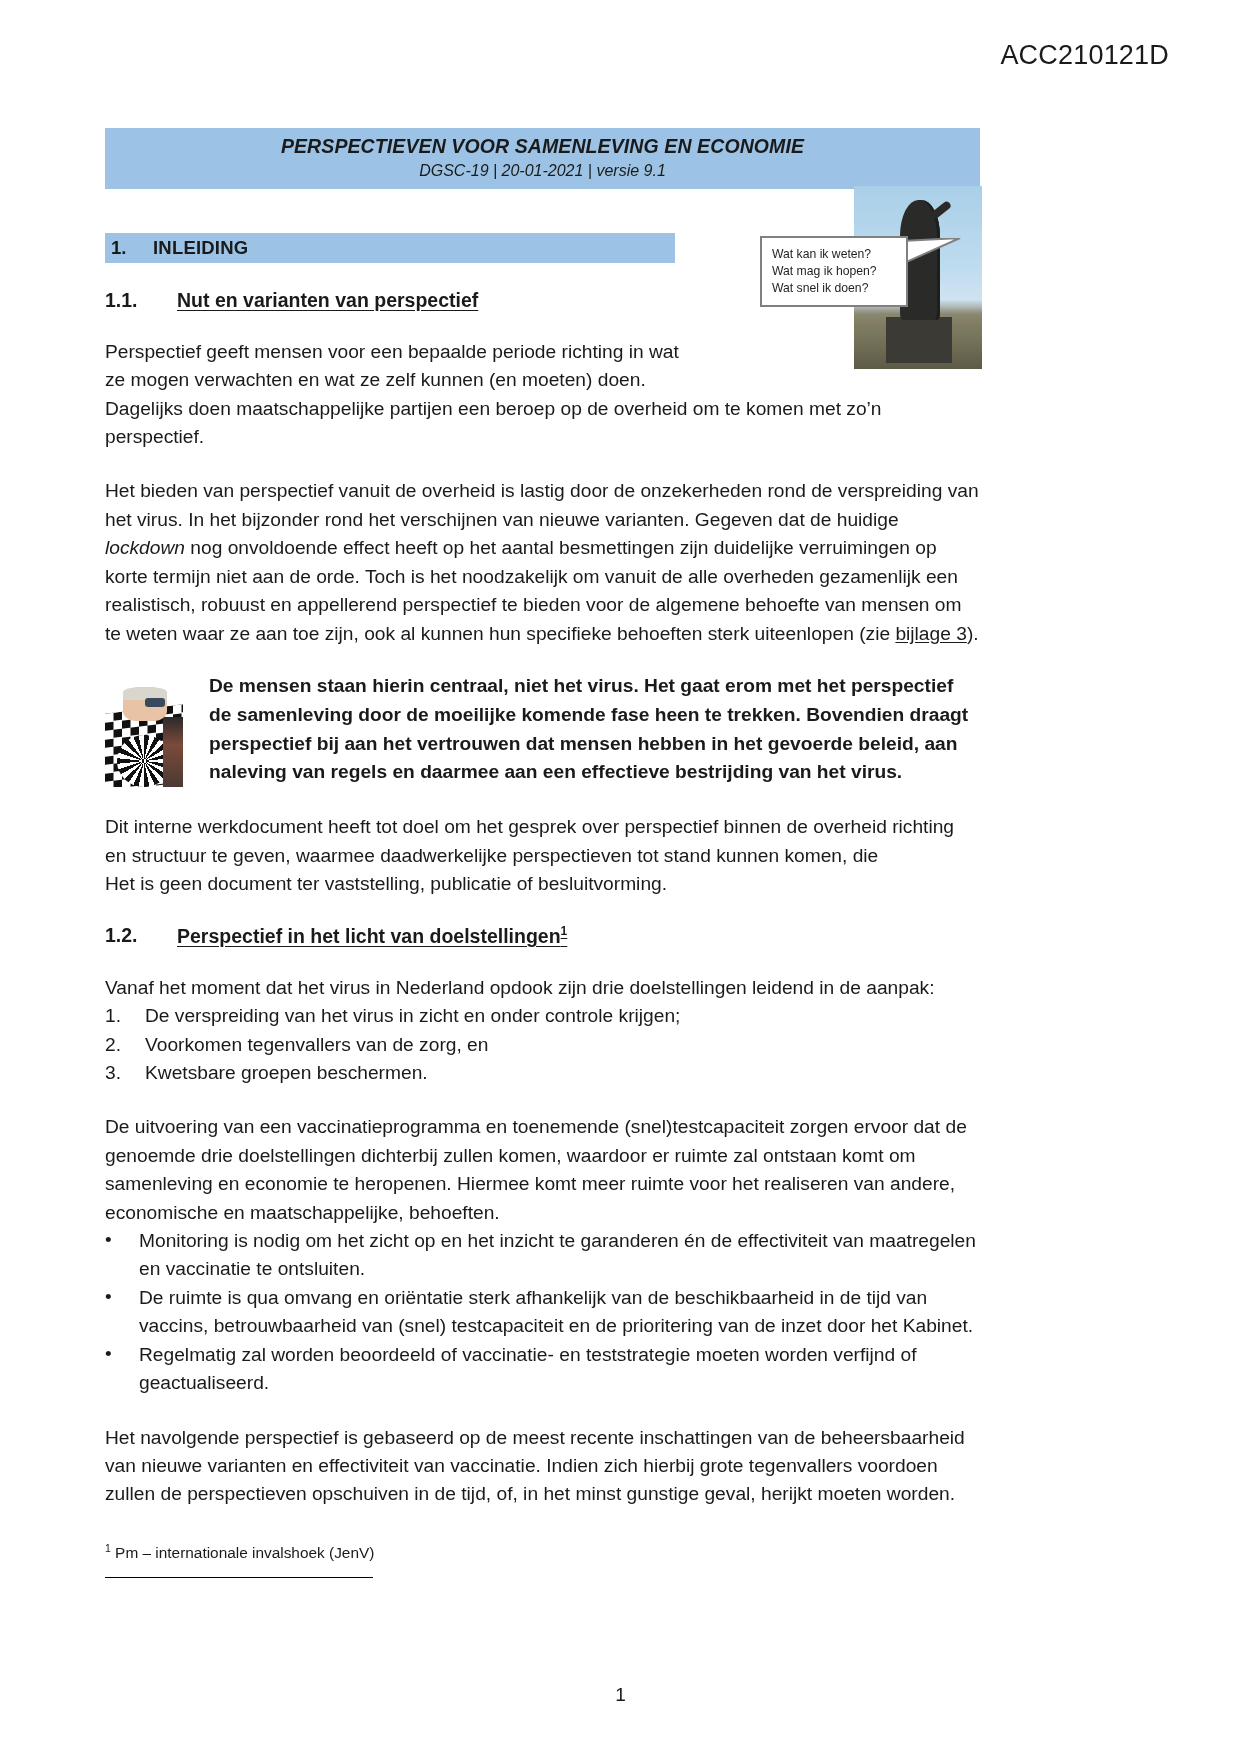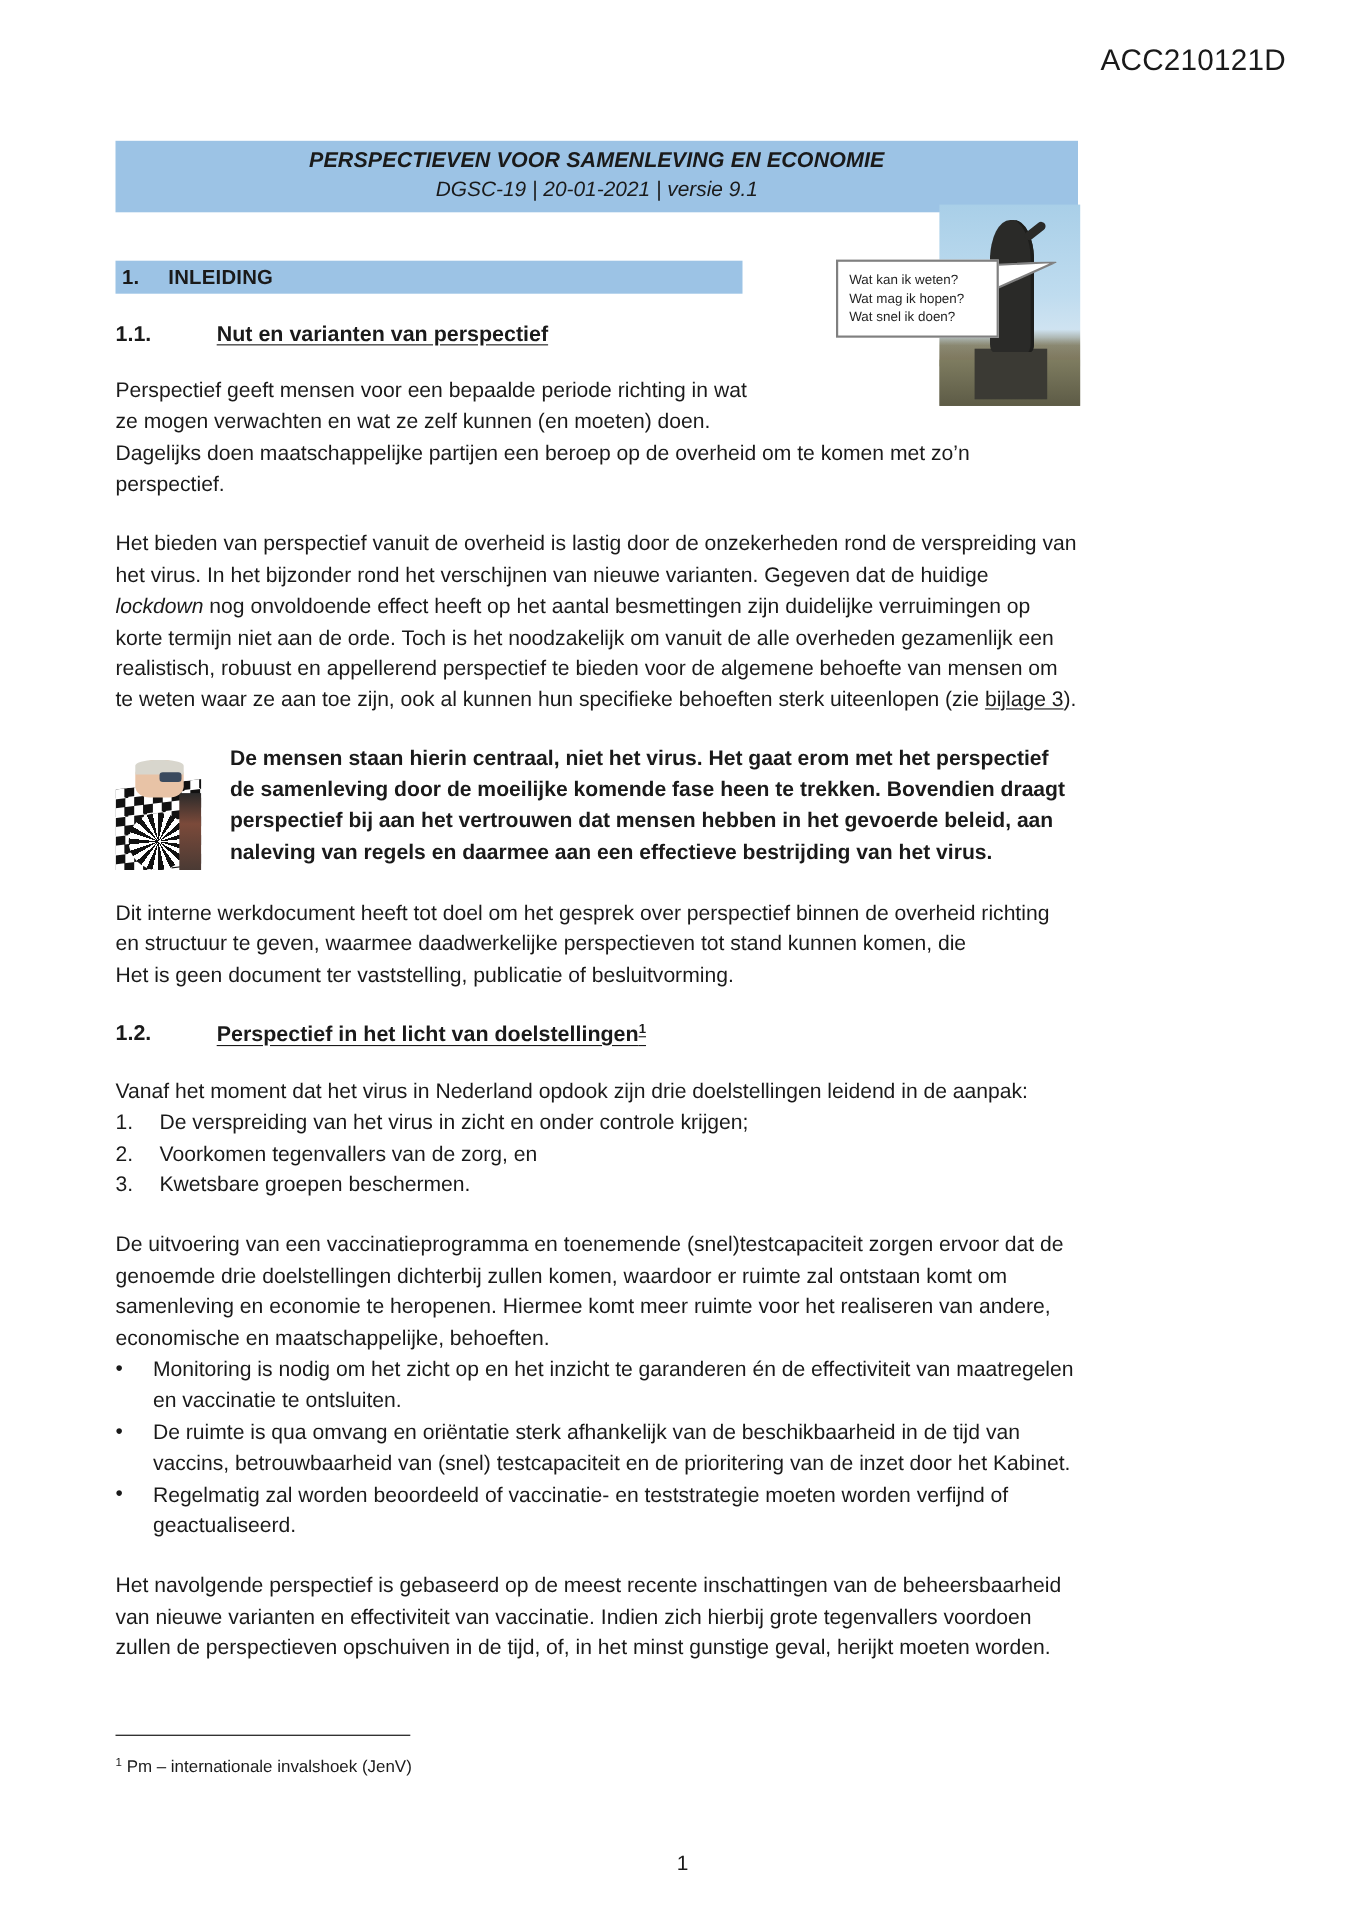--- a/index.html
+++ b/index.html
@@ -44,21 +44,21 @@
     line-height: 1.32;
   }
   .title-banner .line1 {
     font-weight: bold;
     font-style: italic;
     font-size: 19.5px;
     letter-spacing: 0.1px;
   }
   .title-banner .line2 {
     font-style: italic;
-    font-size: 19px;
+    font-size: 16px;
   }
   
   .section-band {
     background: #9CC3E5;
     display: flex;
     align-items: center;
     height: 30px;
     margin-top: 44px;
     width: 570px;
     font-weight: bold;
@@ -69,21 +69,20 @@
     width: 42px;
   }
   .section-band .lbl { letter-spacing: 0.2px; }
 
   
   .subhead {
     display: flex;
     font-weight: bold;
     font-size: 19.5px;
     margin-top: 26px;
-    gap: 20px;
   }
   .subhead .num { width: 72px; }
   .subhead .lbl {
     text-decoration: underline;
     text-underline-offset: 3px;
   }
   .subhead .fn {
     font-size: 12px;
     vertical-align: super;
     text-decoration: underline;
@@ -300,21 +299,21 @@
     position: absolute;
     left: 105px;
     top: 1553px;
     width: 268px;
     height: 1px;
     background: #000000;
   }
   .footnote {
     position: absolute;
     left: 105px;
-    top: 1572px;
+    top: 1518px;
     font-size: 15.4px;
     color: #1a1a1a;
   }
   .footnote sup { font-size: 10.5px; }
 
   
   .page-number {
     position: absolute;
     left: 0;
     right: 0;

